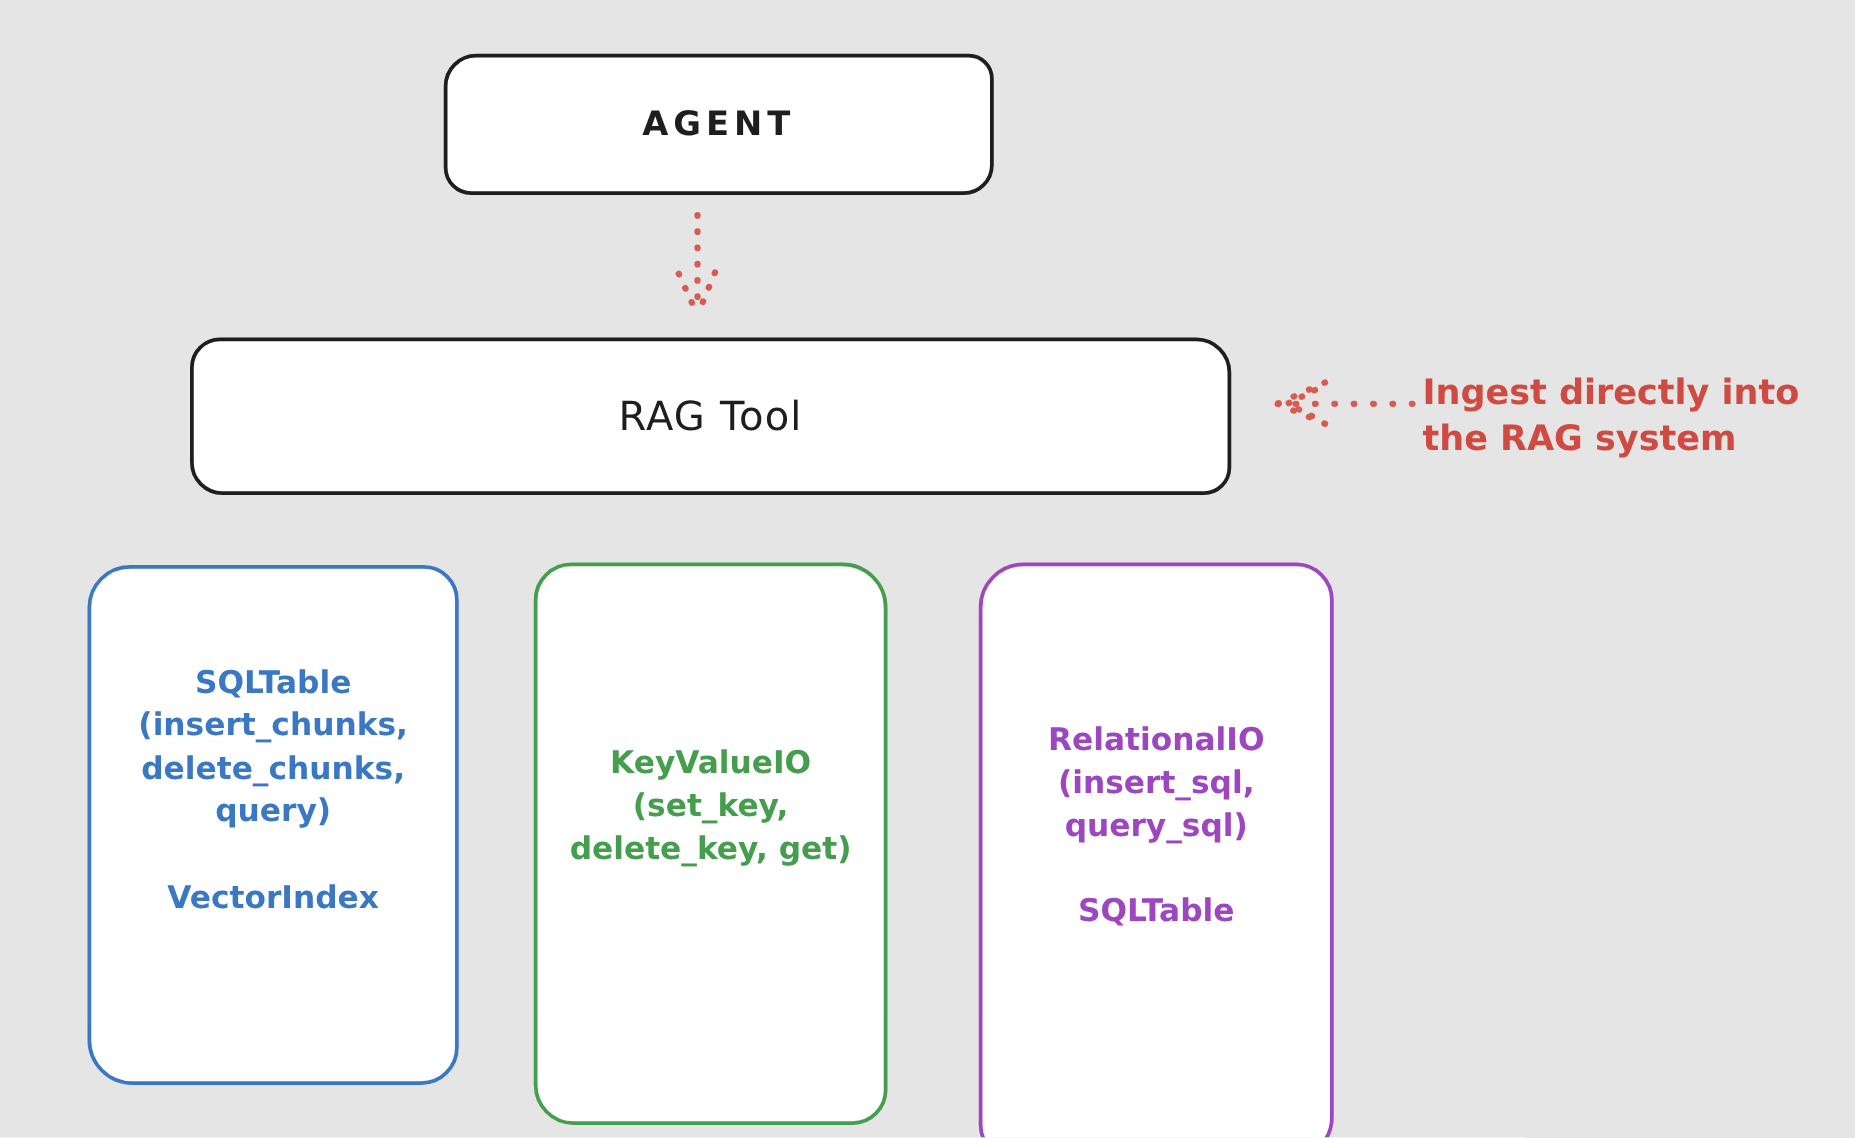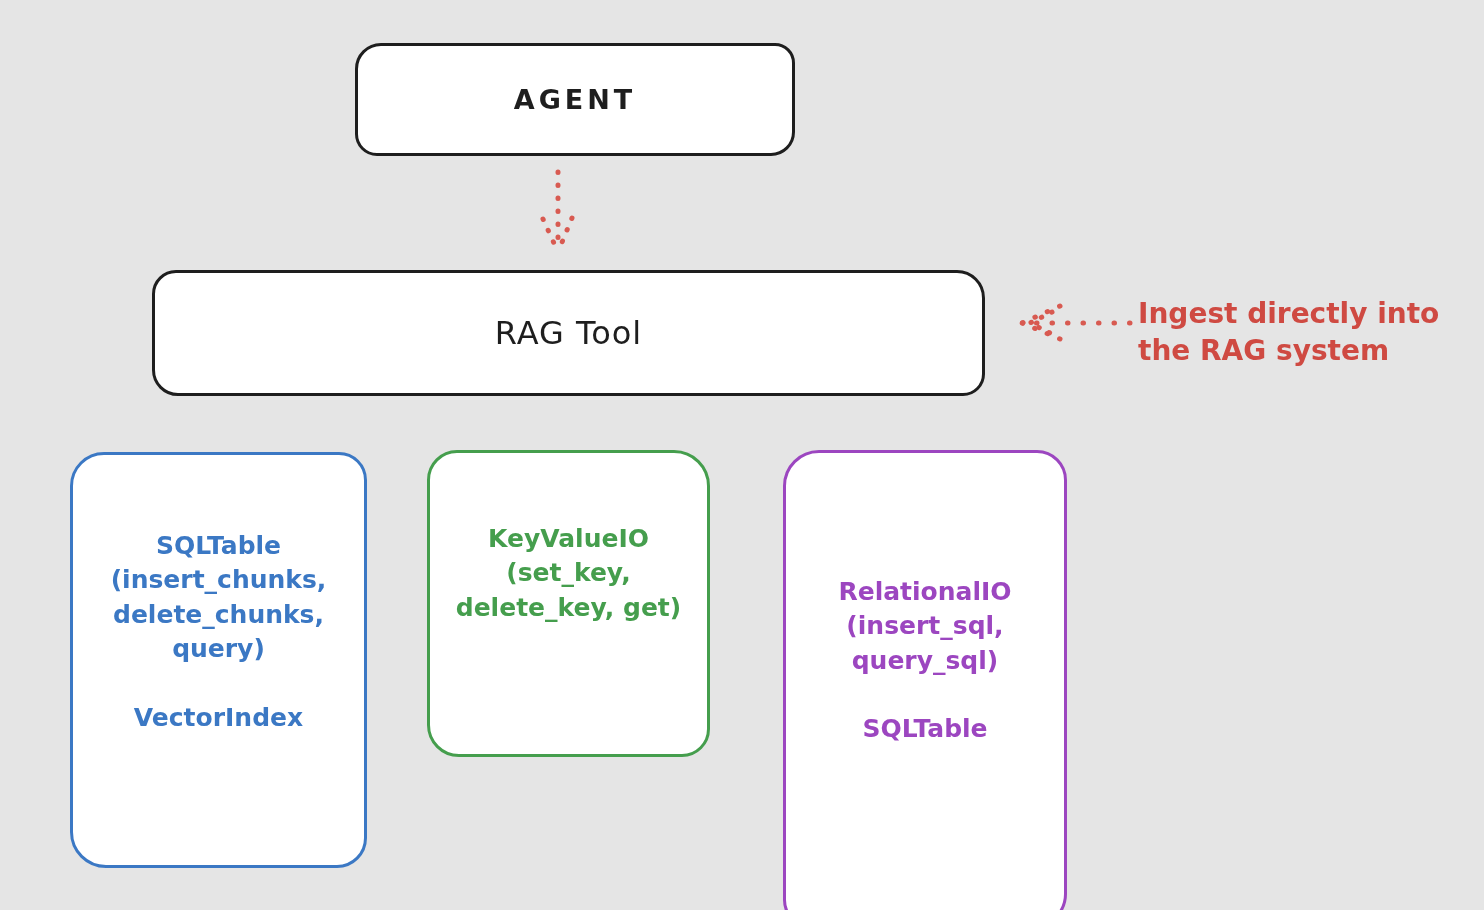--- a/index.html
+++ b/index.html
@@ -54,21 +54,21 @@
     flex-direction: column;
     justify-content: center;
     padding-bottom: 60px;
   }
   .store-vector {
     left: 70px; top: 452px; width: 297px; height: 416px;
     border-color: #3b78c4; color: #3b78c4;
     border-radius: 34px 28px 30px 36px;
   }
   .store-keyvalue {
-    left: 427px; top: 450px; width: 283px; height: 307px;
+    left: 427px; top: 450px; width: 283px; height: 450px;
     border-color: #459e4d; color: #459e4d;
     border-radius: 30px 36px 28px 32px;
   }
   .store-relational {
     left: 783px; top: 450px; width: 284px; height: 478px;
     border-color: #9c46c0; color: #9c46c0;
     border-radius: 36px 30px 34px 28px;
   }
   .store-methods {
     white-space: pre-line;

